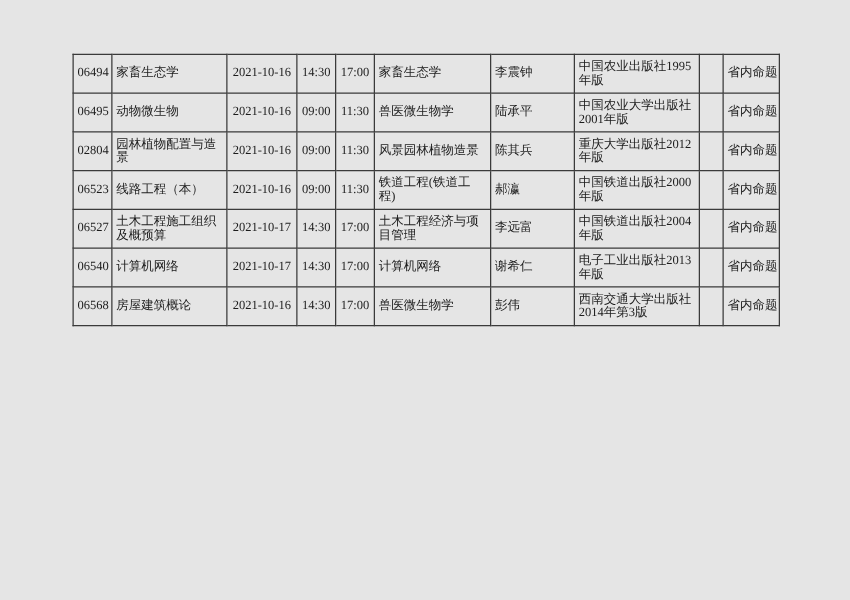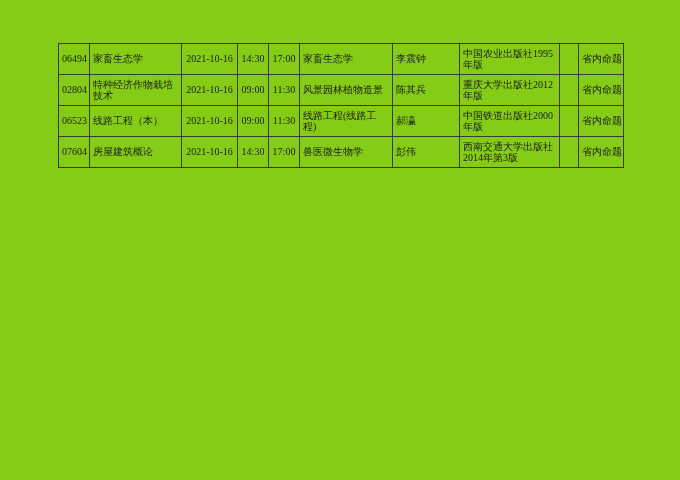--- a/index.html
+++ b/index.html
@@ -8,21 +8,21 @@
     background: #ffffff;
     width: 680px;
     height: 480px;
     overflow: hidden;
     font-family: "Liberation Serif", "DejaVu Serif", serif;
   }
   .page {
     position: relative;
     width: 680px;
     height: 480px;
-    background: #84cc16;
+    background: #e5e5e5;
   }
   table.schedule {
     position: absolute;
     left: 58px;
     top: 43px;
     width: 565px;
     border-collapse: collapse;
     table-layout: fixed;
     border: 1.5px solid #3a3a3a;
   }
@@ -67,45 +67,81 @@
           <td class="c-center c-nowrap">2021-10-16</td>
           <td class="c-center c-nowrap">14:30</td>
           <td class="c-center c-nowrap">17:00</td>
           <td class="c-left">家畜生态学</td>
           <td class="c-left">李震钟</td>
           <td class="c-left">中国农业出版社1995年版</td>
           <td class="c-center"></td>
           <td class="c-center c-nowrap">省内命题</td>
         </tr>
         <tr>
+          <td class="c-center c-nowrap">06495</td>
+          <td class="c-left">动物微生物</td>
+          <td class="c-center c-nowrap">2021-10-16</td>
+          <td class="c-center c-nowrap">09:00</td>
+          <td class="c-center c-nowrap">11:30</td>
+          <td class="c-left">兽医微生物学</td>
+          <td class="c-left">陆承平</td>
+          <td class="c-left">中国农业大学出版社2001年版</td>
+          <td class="c-center"></td>
+          <td class="c-center c-nowrap">省内命题</td>
+        </tr>
+        <tr>
           <td class="c-center c-nowrap">02804</td>
-          <td class="c-left">特种经济作物栽培技术</td>
+          <td class="c-left">园林植物配置与造景</td>
           <td class="c-center c-nowrap">2021-10-16</td>
           <td class="c-center c-nowrap">09:00</td>
           <td class="c-center c-nowrap">11:30</td>
           <td class="c-left">风景园林植物造景</td>
           <td class="c-left">陈其兵</td>
           <td class="c-left">重庆大学出版社2012年版</td>
           <td class="c-center"></td>
           <td class="c-center c-nowrap">省内命题</td>
         </tr>
         <tr>
           <td class="c-center c-nowrap">06523</td>
           <td class="c-left">线路工程（本）</td>
           <td class="c-center c-nowrap">2021-10-16</td>
           <td class="c-center c-nowrap">09:00</td>
           <td class="c-center c-nowrap">11:30</td>
-          <td class="c-left">线路工程(线路工程)</td>
+          <td class="c-left">铁道工程(铁道工程)</td>
           <td class="c-left">郝瀛</td>
           <td class="c-left">中国铁道出版社2000年版</td>
           <td class="c-center"></td>
           <td class="c-center c-nowrap">省内命题</td>
         </tr>
         <tr>
-          <td class="c-center c-nowrap">07604</td>
+          <td class="c-center c-nowrap">06527</td>
+          <td class="c-left">土木工程施工组织及概预算</td>
+          <td class="c-center c-nowrap">2021-10-17</td>
+          <td class="c-center c-nowrap">14:30</td>
+          <td class="c-center c-nowrap">17:00</td>
+          <td class="c-left">土木工程经济与项目管理</td>
+          <td class="c-left">李远富</td>
+          <td class="c-left">中国铁道出版社2004年版</td>
+          <td class="c-center"></td>
+          <td class="c-center c-nowrap">省内命题</td>
+        </tr>
+        <tr>
+          <td class="c-center c-nowrap">06540</td>
+          <td class="c-left">计算机网络</td>
+          <td class="c-center c-nowrap">2021-10-17</td>
+          <td class="c-center c-nowrap">14:30</td>
+          <td class="c-center c-nowrap">17:00</td>
+          <td class="c-left">计算机网络</td>
+          <td class="c-left">谢希仁</td>
+          <td class="c-left">电子工业出版社2013年版</td>
+          <td class="c-center"></td>
+          <td class="c-center c-nowrap">省内命题</td>
+        </tr>
+        <tr>
+          <td class="c-center c-nowrap">06568</td>
           <td class="c-left">房屋建筑概论</td>
           <td class="c-center c-nowrap">2021-10-16</td>
           <td class="c-center c-nowrap">14:30</td>
           <td class="c-center c-nowrap">17:00</td>
           <td class="c-left">兽医微生物学</td>
           <td class="c-left">彭伟</td>
           <td class="c-left">西南交通大学出版社2014年第3版</td>
           <td class="c-center"></td>
           <td class="c-center c-nowrap">省内命题</td>
         </tr>

